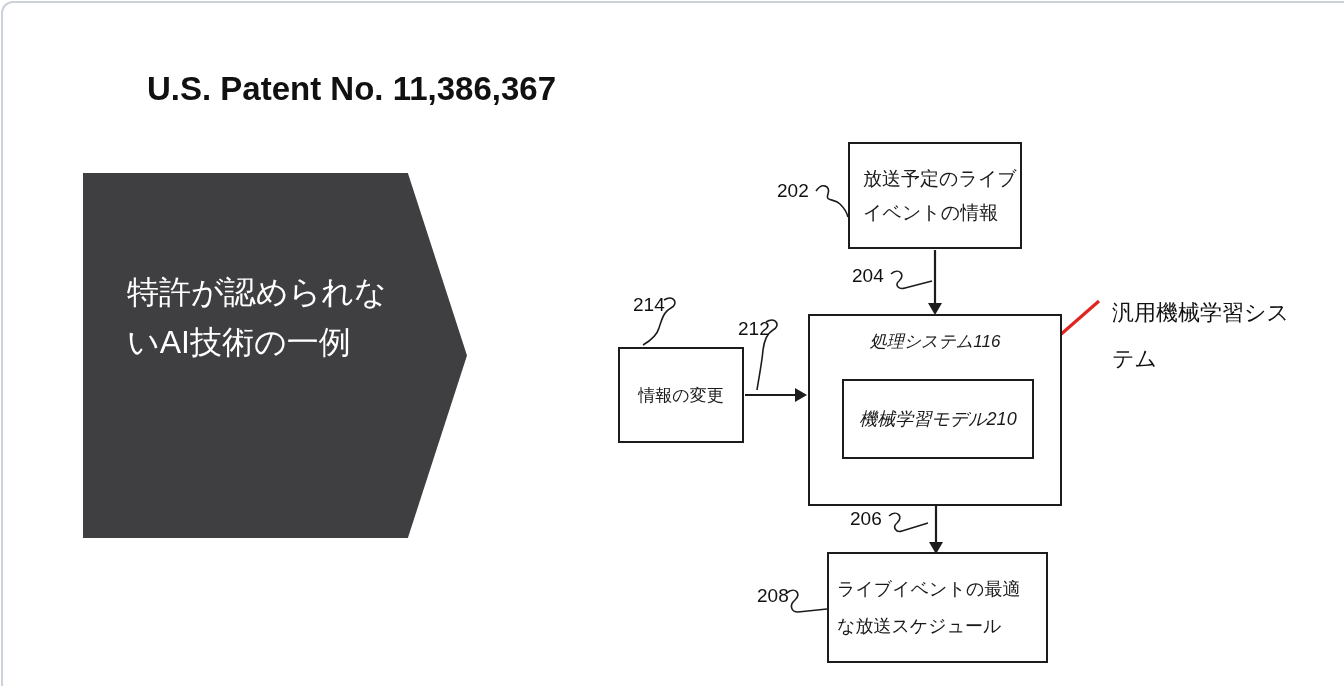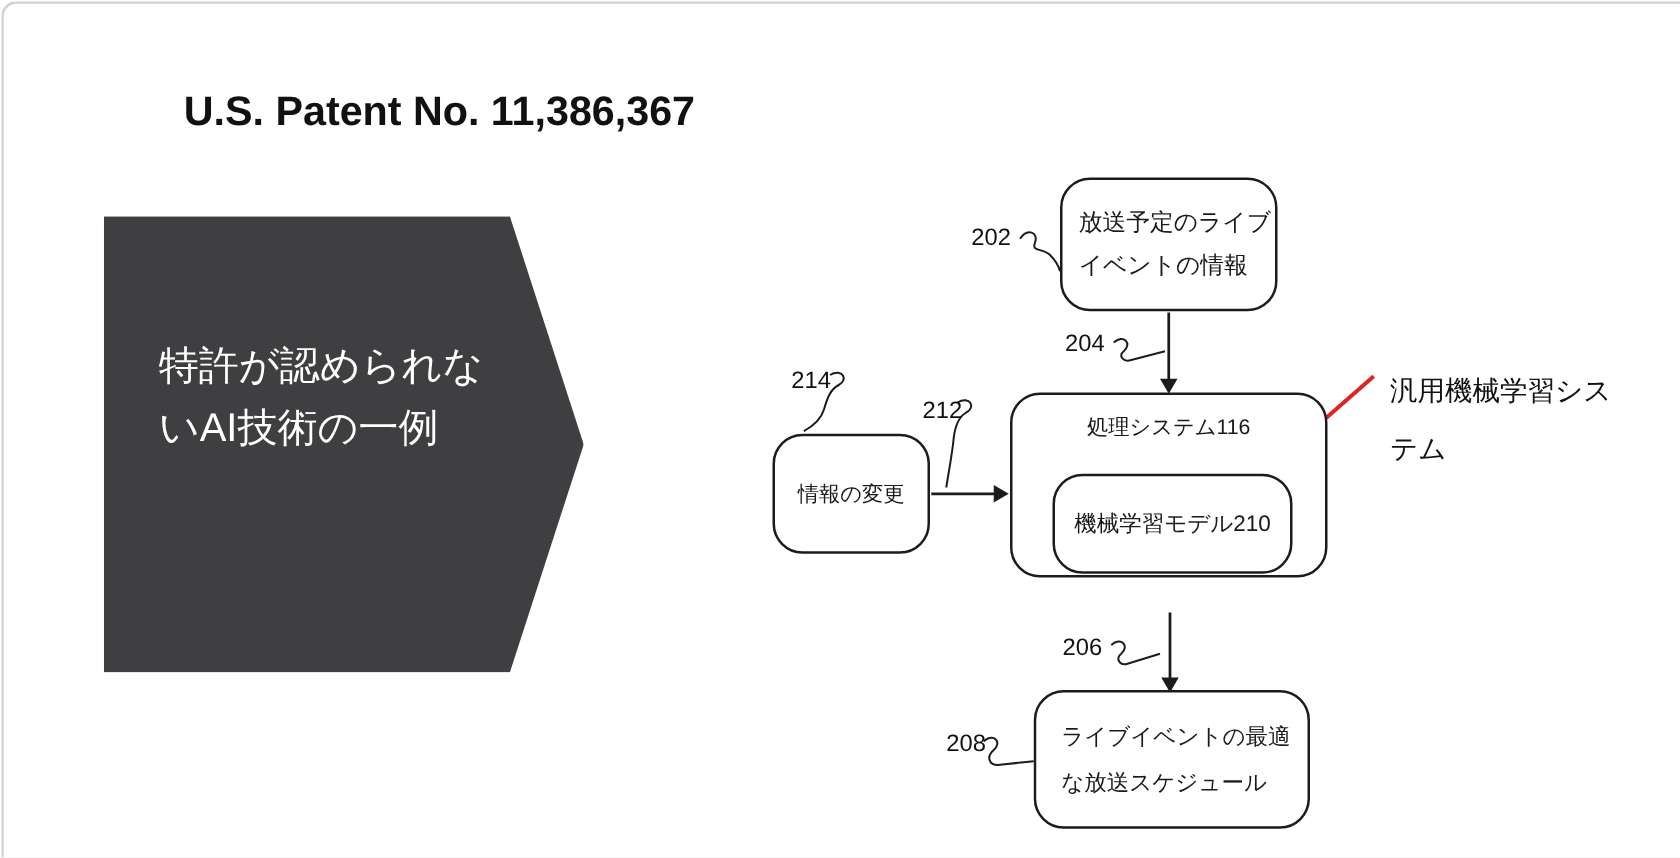--- a/index.html
+++ b/index.html
@@ -21,33 +21,33 @@
     position:absolute;left:83px;top:173px;width:384px;height:365px;
     background:#3f3f41;
     clip-path:polygon(0 0, 84.6% 0, 100% 50%, 84.6% 100%, 0 100%);
   }
   .chevron-text{
     position:absolute;left:44px;top:94px;
     font-size:32px;line-height:50px;color:#ffffff;white-space:pre-line;
   }
   
   .node{
-    position:absolute;background:#ffffff;border:2px solid #1c1c1c;border-radius:24px;
+    position:absolute;background:#ffffff;border:2px solid #1c1c1c;border-radius:0;
     box-sizing:border-box;display:flex;flex-direction:column;justify-content:center;
   }
   .node-text{white-space:pre-line;color:#1a1a1a;}
   .n-202{left:848px;top:142px;width:174px;height:107px;padding-left:13px;}
   .n-202 .node-text{font-size:19px;line-height:34px;}
-  .n-main{left:808px;top:314px;width:254px;height:148px;justify-content:flex-start;}
+  .n-main{left:808px;top:314px;width:254px;height:192px;justify-content:flex-start;font-style:italic;}
   .n-main-title{margin-top:14px;text-align:center;font-size:17px;}
   .n-inner{left:32px;top:63px;width:192px;height:80px;position:absolute;align-items:center;}
   .n-inner .node-text{font-size:18px;text-align:center;}
   .n-info{left:618px;top:347px;width:126px;height:96px;align-items:center;justify-content:center;}
   .n-info .node-text{font-size:17px;text-align:center;}
-  .n-sched{left:827px;top:552px;width:221px;height:111px;padding-left:20px;}
+  .n-sched{left:827px;top:552px;width:221px;height:111px;padding-left:8px;}
   .n-sched .node-text{font-size:18px;line-height:37px;}
   
   .ref{position:absolute;font-size:19px;color:#111;white-space:nowrap;}
   .r202{left:777px;top:180px;}
   .r204{left:852px;top:265px;}
   .r214{left:633px;top:294px;}
   .r212{left:738px;top:318px;}
   .r206{left:850px;top:508px;}
   .r208{left:757px;top:585px;}
   

